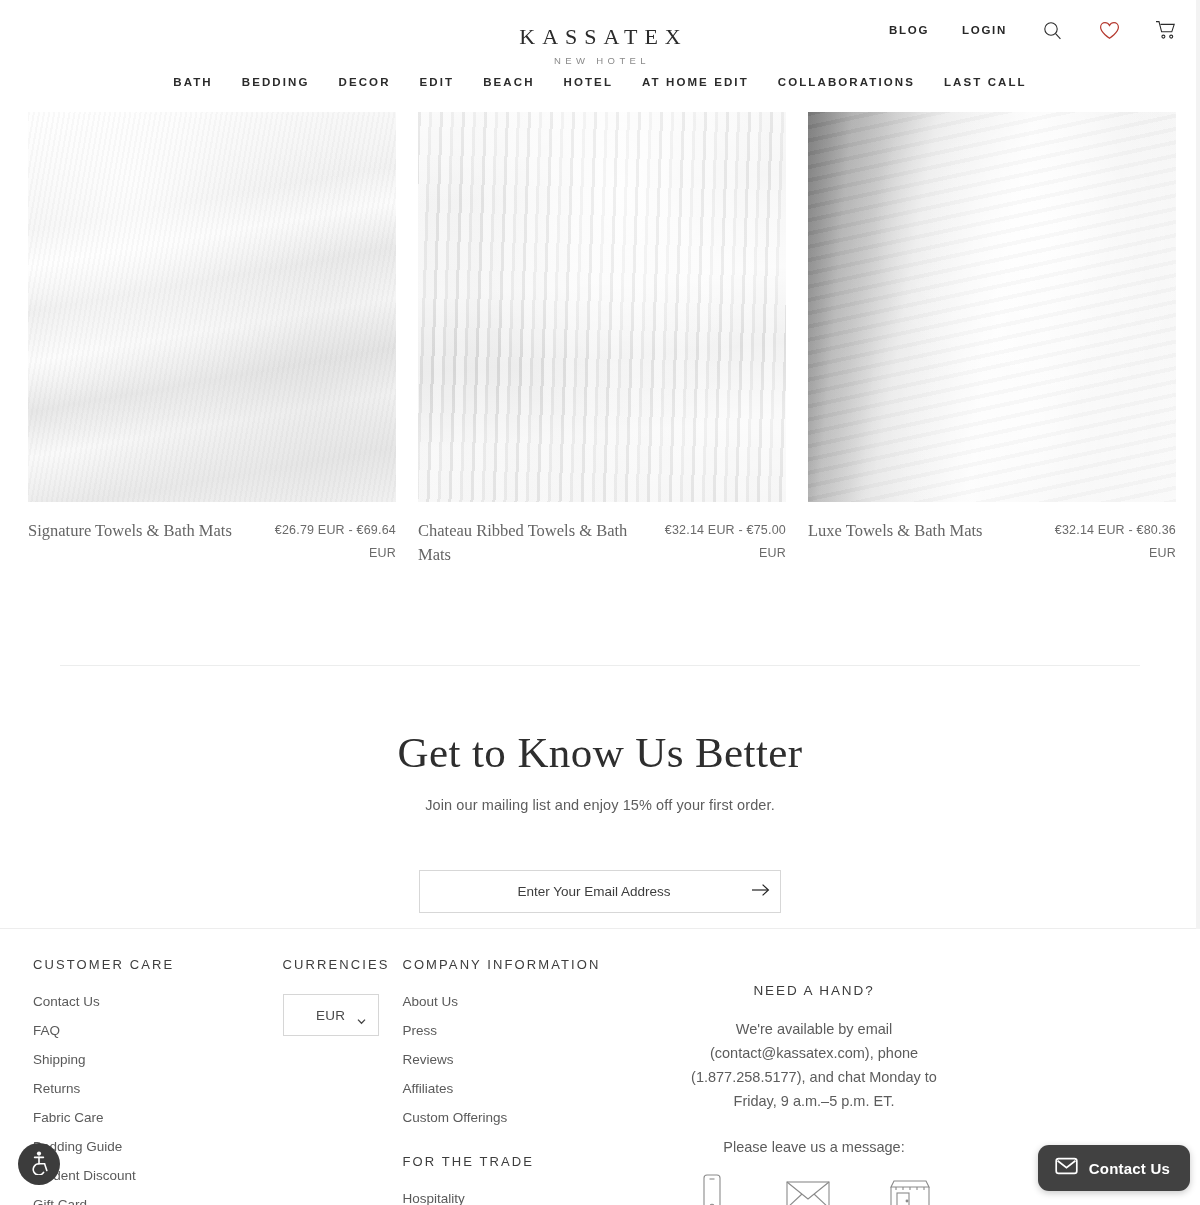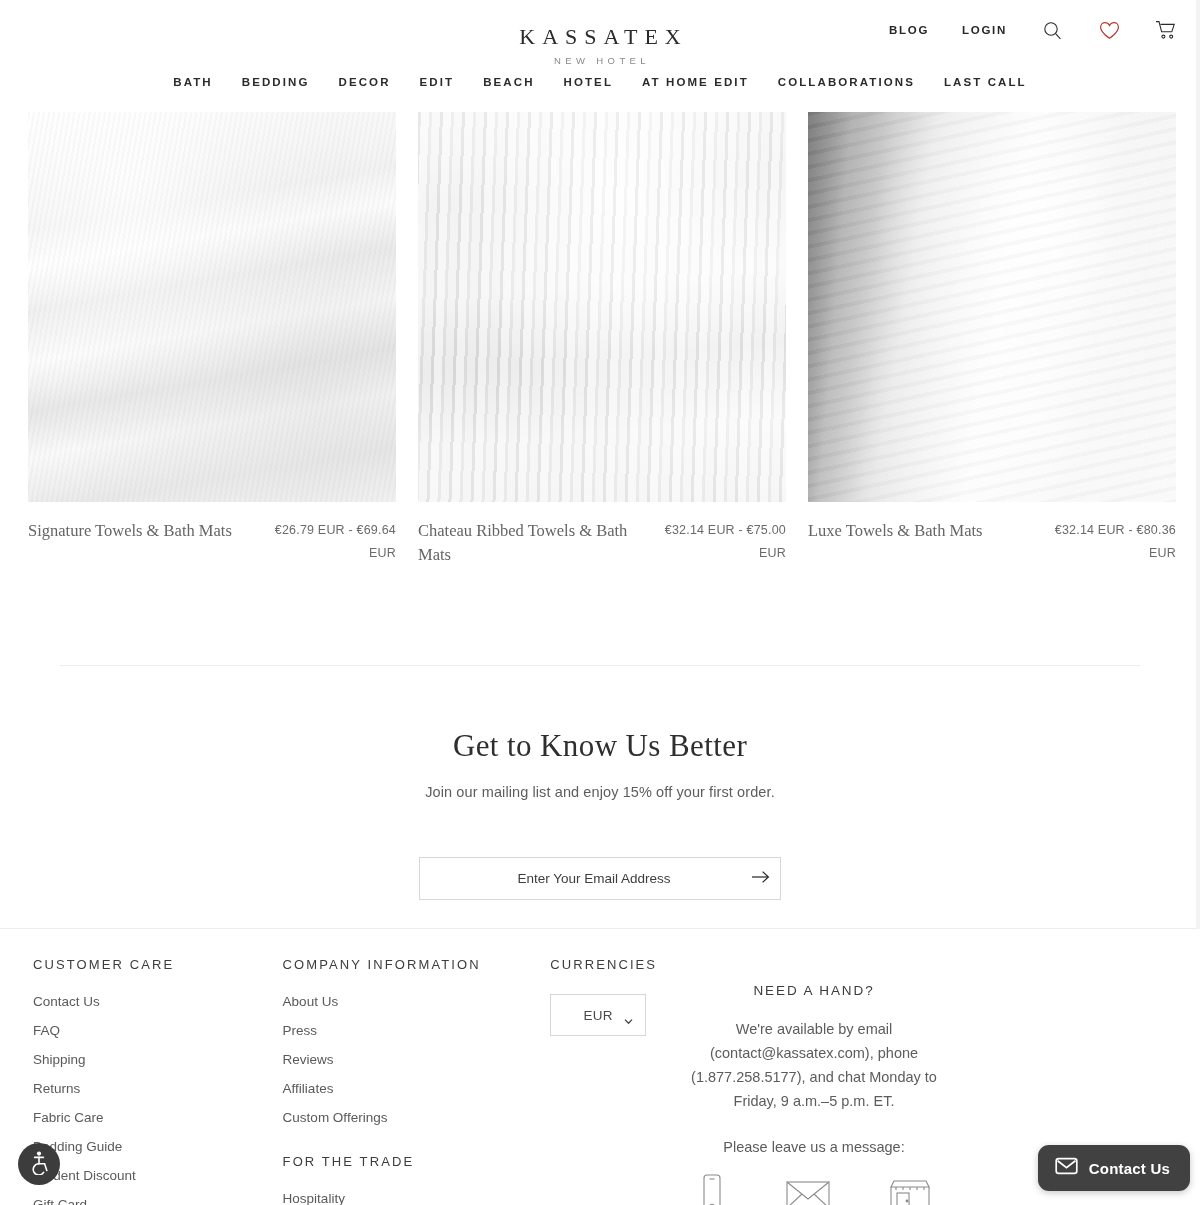--- a/index.html
+++ b/index.html
@@ -156,21 +156,21 @@
     height: 1px;
     background: #eceded;
     margin: 98px auto 0;
   }
 
   
   .newsletter { text-align: center; margin-top: 62px; }
   .newsletter-title {
     font-family: "Liberation Serif", serif;
     font-weight: 400;
-    font-size: 31px;
+    font-size: 43px;
     color: #2e2e2e;
     letter-spacing: .4px;
   }
   .newsletter-sub {
     margin-top: 20px;
     font-size: 14.5px;
     color: #5d5d5d;
     letter-spacing: .1px;
   }
   .newsletter-form {
@@ -451,41 +451,41 @@
         <a class="flink">Contact Us</a>
         <a class="flink">FAQ</a>
         <a class="flink">Shipping</a>
         <a class="flink">Returns</a>
         <a class="flink">Fabric Care</a>
         <a class="flink">Bedding Guide</a>
         <a class="flink">Student Discount</a>
         <a class="flink">Gift Card</a>
       </div>
 
-      <div class="fcol company">
-        <div class="fcol-head">COMPANY INFORMATION</div>
-        <a class="flink">About Us</a>
-        <a class="flink">Press</a>
-        <a class="flink">Reviews</a>
-        <a class="flink">Affiliates</a>
-        <a class="flink">Custom Offerings</a>
-        <div class="fcol-head trade">FOR THE TRADE</div>
-        <a class="flink">Hospitality</a>
-      </div>
-
       <div class="fcol currency">
         <div class="fcol-head">CURRENCIES</div>
         <div class="currency-select">
           <span class="currency-value">EUR</span>
           <span class="currency-caret">
             <svg width="9" height="9" viewBox="0 0 9 9" fill="none" stroke="#444" stroke-width="1.3">
               <polyline points="1,2.6 4.5,6.2 8,2.6"></polyline>
             </svg>
           </span>
         </div>
+      </div>
+
+      <div class="fcol company">
+        <div class="fcol-head">COMPANY INFORMATION</div>
+        <a class="flink">About Us</a>
+        <a class="flink">Press</a>
+        <a class="flink">Reviews</a>
+        <a class="flink">Affiliates</a>
+        <a class="flink">Custom Offerings</a>
+        <div class="fcol-head trade">FOR THE TRADE</div>
+        <a class="flink">Hospitality</a>
       </div>
 
     </div>
 
     <div class="footer-right">
       <div class="need-head">NEED A HAND?</div>
       <div class="need-body">We're available by email (contact@kassatex.com), phone (1.877.258.5177), and chat Monday to Friday, 9 a.m.–5 p.m. ET.</div>
       <div class="leave-msg">Please leave us a message:</div>
       <div class="contact-icons">
 

